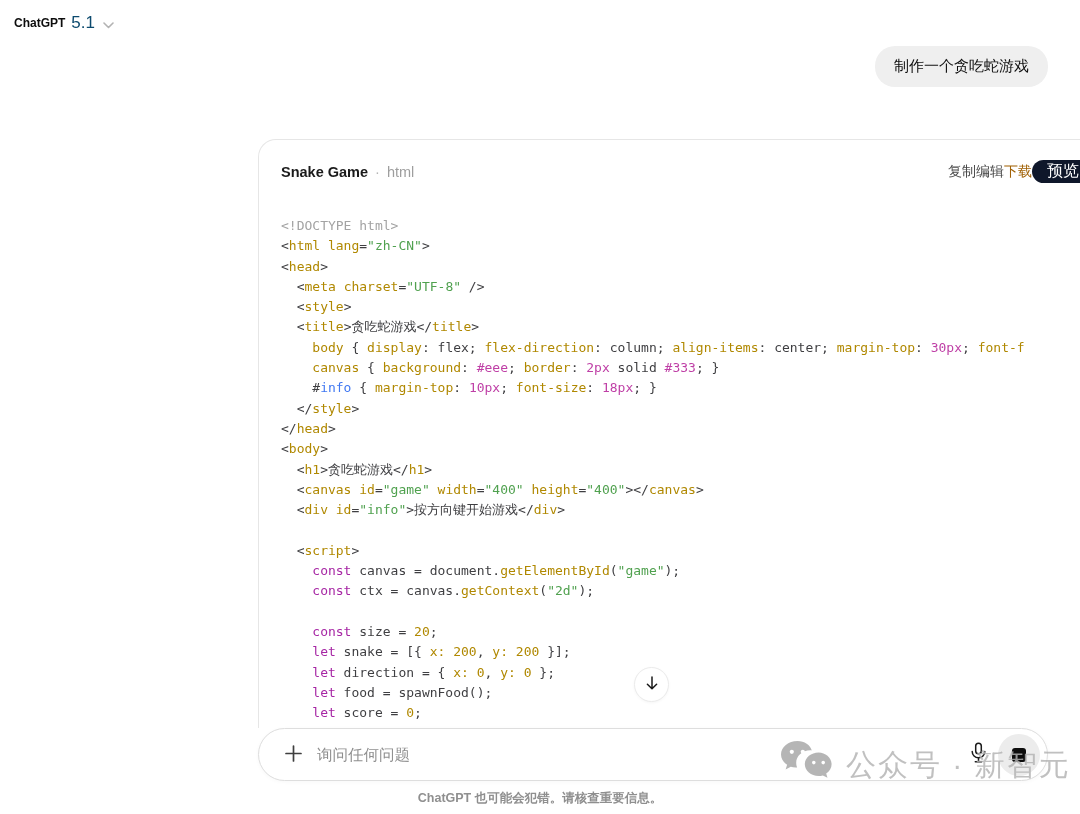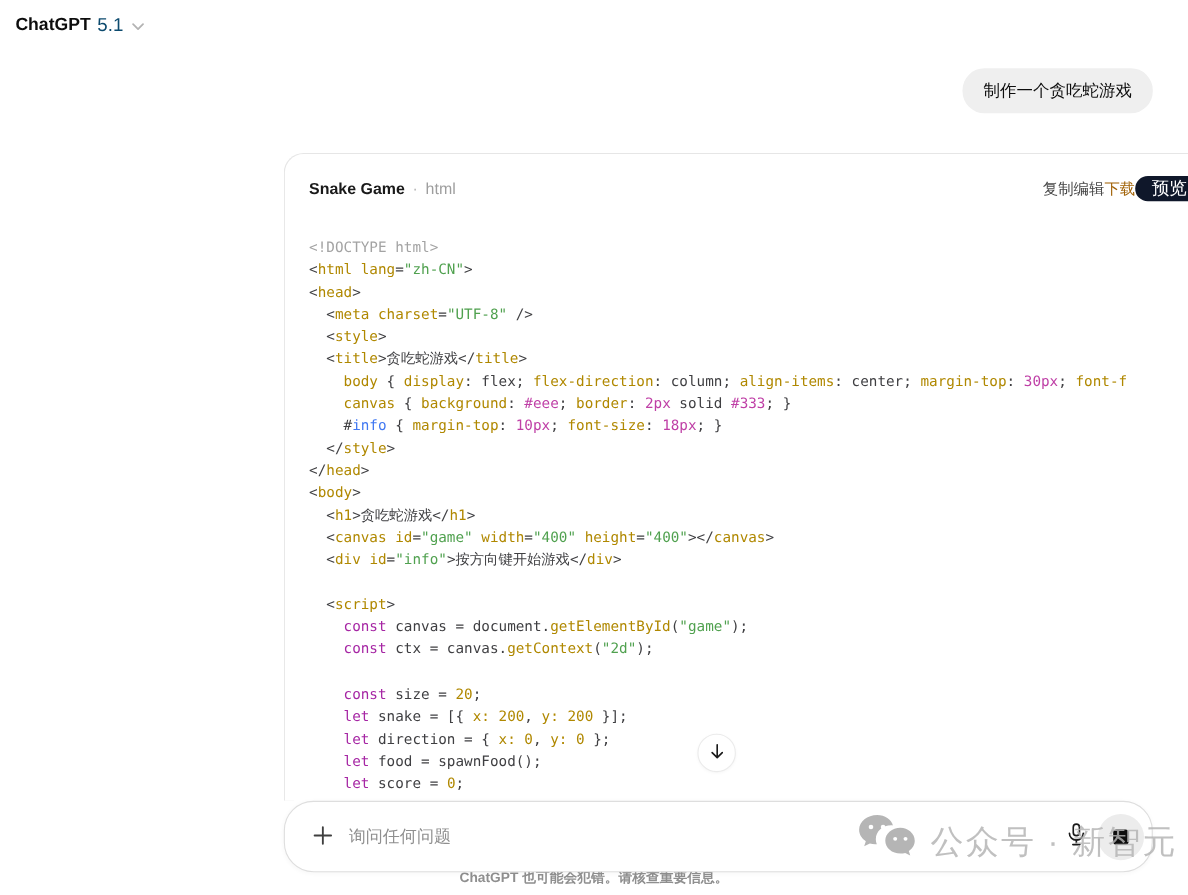--- a/index.html
+++ b/index.html
@@ -2,26 +2,26 @@
 <html><head>
 <meta charset="utf-8">
 <style>
   * { margin:0; padding:0; box-sizing:border-box; }
   html,body { width:1080px; height:814px; background:#ffffff; overflow:hidden;
               font-family:"Liberation Sans", sans-serif; }
   .page { position:relative; width:1080px; height:814px; background:#fff; }
 
   
   .top-bar { position:absolute; left:14px; top:12px; display:flex; align-items:center; gap:6px; cursor:pointer; }
-  .brand { font-size:16px; font-weight:700; color:#0d0d0d; }
+  .brand { font-size:12px; font-weight:700; color:#0d0d0d; }
   .version { font-size:17px; color:#0c4a6e; }
   .chevron { margin-left:2px; margin-top:3px; }
 
   
-  .user-row { position:absolute; top:62px; right:32px; }
+  .user-row { position:absolute; top:46px; right:32px; }
   .user-bubble { background:#efefef; color:#0d0d0d; font-size:15px;
                  padding:11px 19px; border-radius:20px; white-space:nowrap; }
 
   
   .card { position:absolute; left:258px; top:139px; width:859px; height:589px;
           background:#fff; border:1px solid #e6e6e6; border-bottom:none;
           border-radius:18px 18px 0 0; overflow:hidden; }
   .card-header { display:flex; align-items:center; justify-content:space-between;
                  padding:20px 22px 0 22px; }
   .card-title-wrap { display:flex; align-items:baseline; gap:7px; font-size:14.5px; }
@@ -47,21 +47,21 @@
   .tok-b { color:#4078f2; }
   .tok-p { color:#3f3f42; }
 
   
   .scroll-btn { position:absolute; left:634px; top:667px; width:35px; height:35px;
                 border-radius:50%; background:#fff; border:1px solid #ebebeb;
                 box-shadow:0 1px 3px rgba(0,0,0,0.04); display:flex; align-items:center;
                 justify-content:center; cursor:pointer; z-index:10; }
 
   
-  .composer { position:absolute; left:258px; top:728px; width:790px; height:65px;
+  .composer { position:absolute; left:258px; top:728px; width:790px; height:53px;
               background:#fff; border:1px solid #dedede; border-radius:27px;
               box-shadow:0 1px 4px rgba(0,0,0,0.03); display:flex; align-items:center;
               padding:0 7px 0 20px; z-index:20; }
   .plus-btn { background:none; border:none; cursor:pointer; width:28px; height:28px;
               display:flex; align-items:center; justify-content:center; }
   .composer-input { flex:1; border:none; outline:none; font-size:15.5px; color:#0d0d0d;
                     margin-left:10px; font-family:"Liberation Sans", sans-serif; background:transparent; }
   .composer-input::placeholder { color:#8f8f8f; }
   .mic-btn { background:none; border:none; cursor:pointer; width:32px; height:32px;
              display:flex; align-items:center; justify-content:center; margin-right:4px; }

